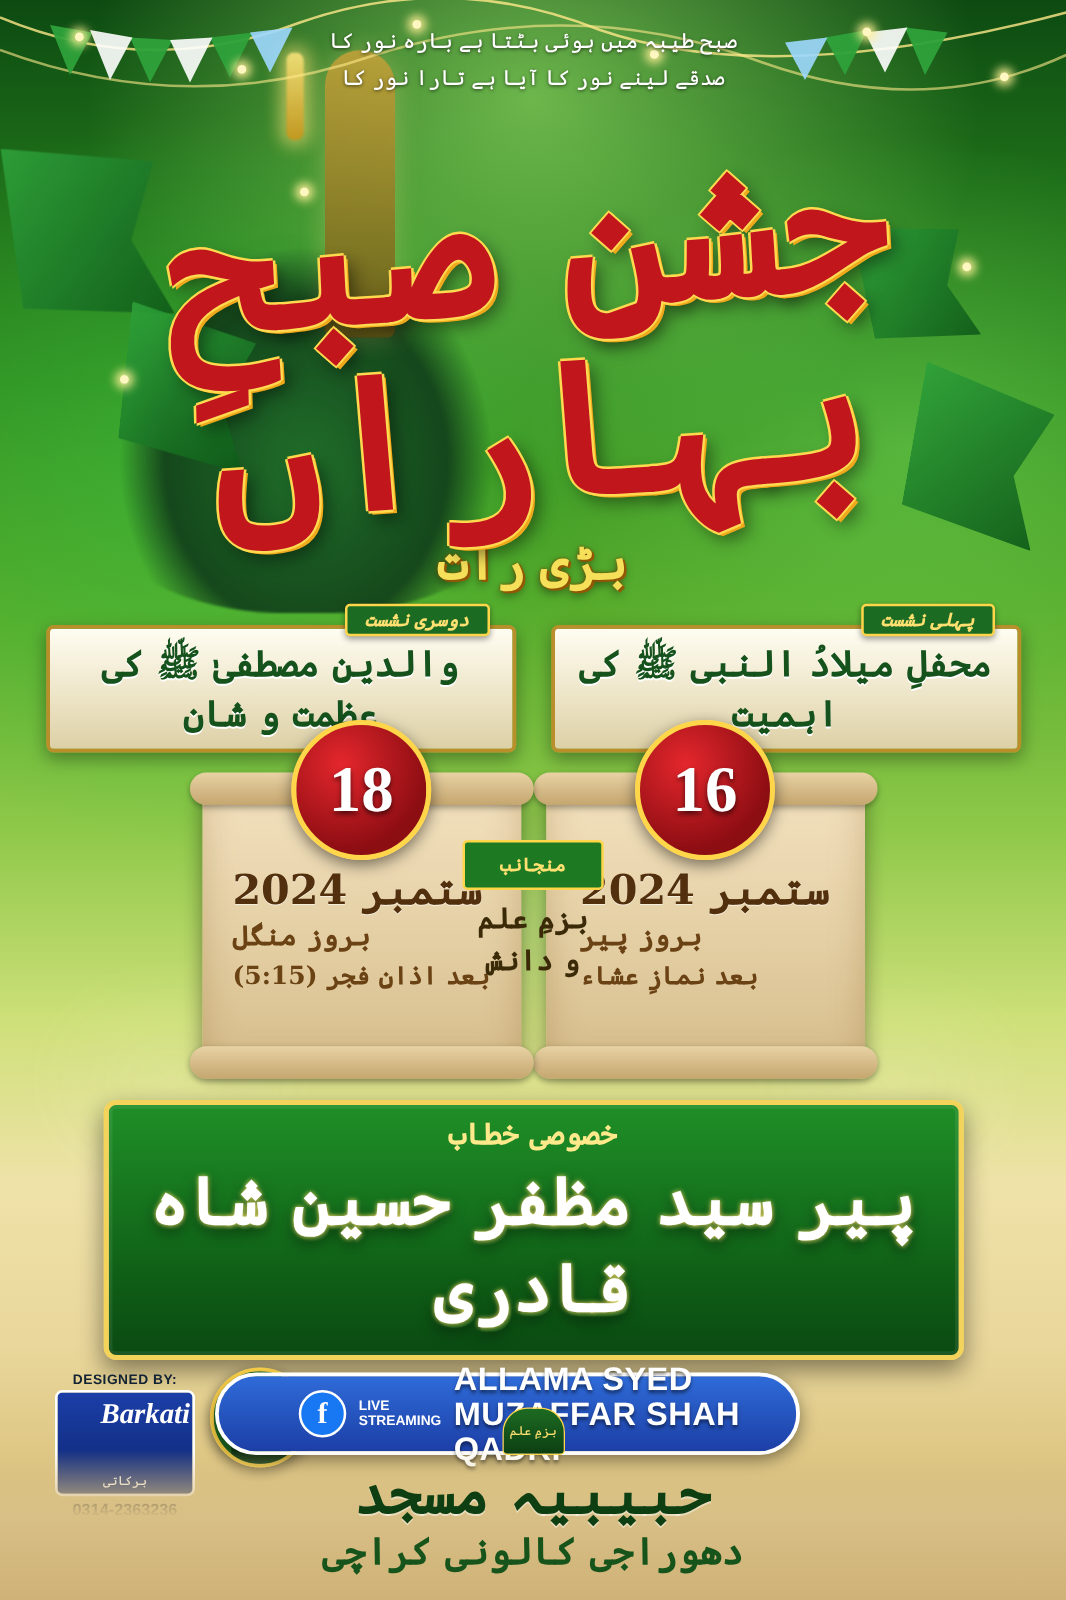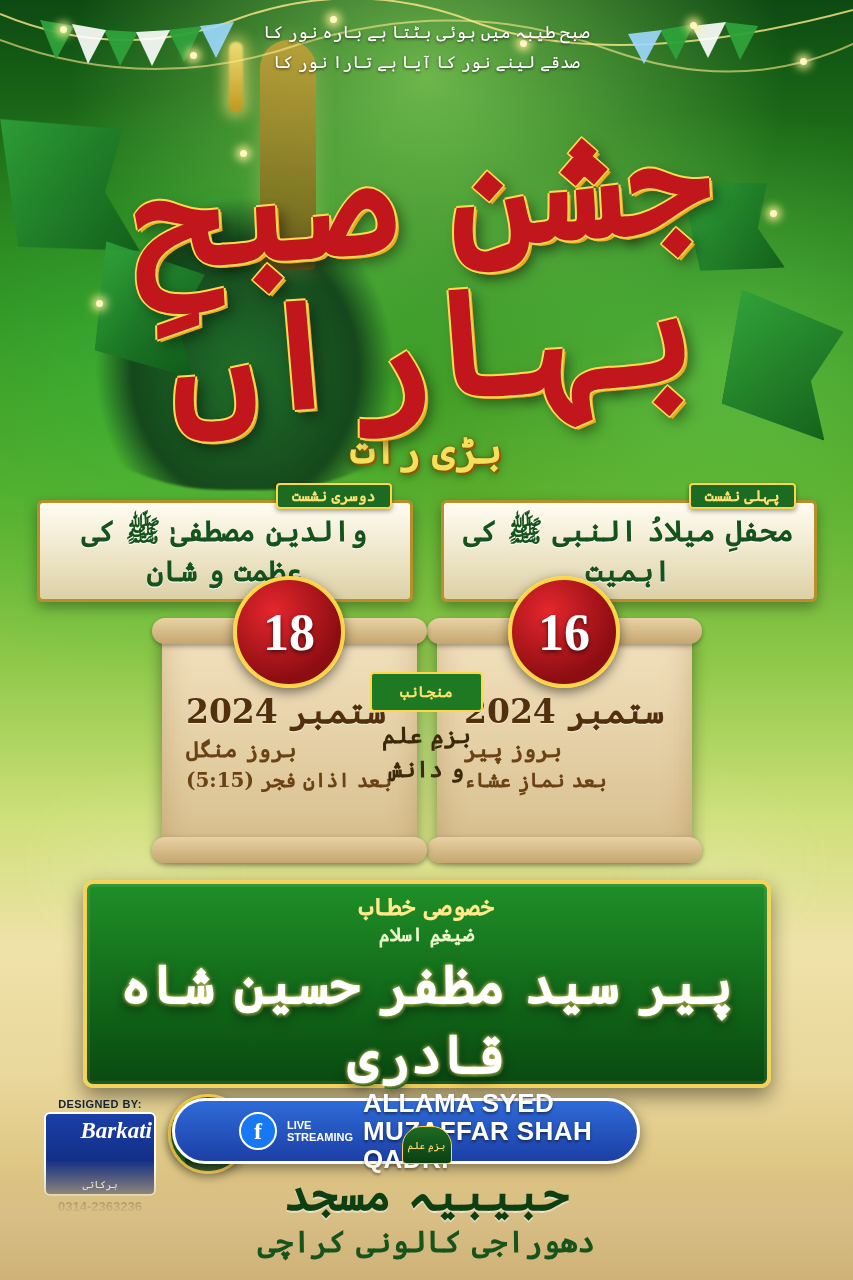--- a/index.html
+++ b/index.html
@@ -114,21 +114,21 @@
   .session-text{
     font-family:"DejaVu Serif", serif;
     font-size:29px;font-weight:bold;color:#15521c;
     text-align:center;line-height:40px;padding:0 8px;
     text-shadow:0 1px 0 #fff;
   }
   .session-tag{
     position:absolute;top:-20px;right:18px;
     background:#1b6b22;color:#ffe071;border:2px solid #ffd54a;
     font-size:15px;font-weight:bold;padding:2px 14px;border-radius:4px;
-    direction:rtl;box-shadow:0 2px 5px rgba(0,0,0,.4);
+    direction:rtl;box-shadow:0 2px 5px rgba(0,0,0,.4);font-style:italic;
   }
 
   
   .scrolls{
     position:absolute;top:628px;left:0;right:0;
     display:flex;flex-direction:row-reverse;justify-content:center;gap:20px;
   }
   .scroll{
     position:relative;width:255px;height:225px;
     background:linear-gradient(180deg,#f3e2c0,#e4cfa4 55%,#d6bd8c);
@@ -350,21 +350,20 @@
   </div>
 
   <div class="mid-note">
     <span class="mid-chip">منجانب</span>
     <div>بزمِ علم</div>
     <div>و دانش</div>
   </div>
 
   <div class="speaker">
     <div class="speaker-label">خصوصی خطاب</div>
-    <div class="speaker-title">ضیغمِ اسلام</div>
     <div class="speaker-name">پیر سید مظفر حسین شاہ قادری</div>
   </div>
 
   <div class="avatar"></div>
   <div class="livebar">
     <div class="fb-icon">f</div>
     <div>
       <div class="live-txt">LIVE</div>
       <div class="live-txt">STREAMING</div>
     </div>

